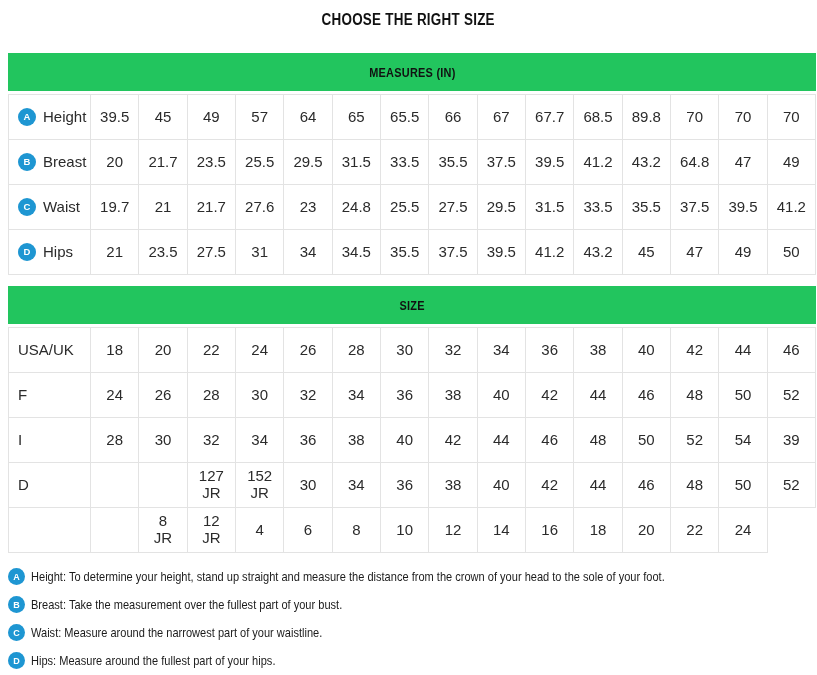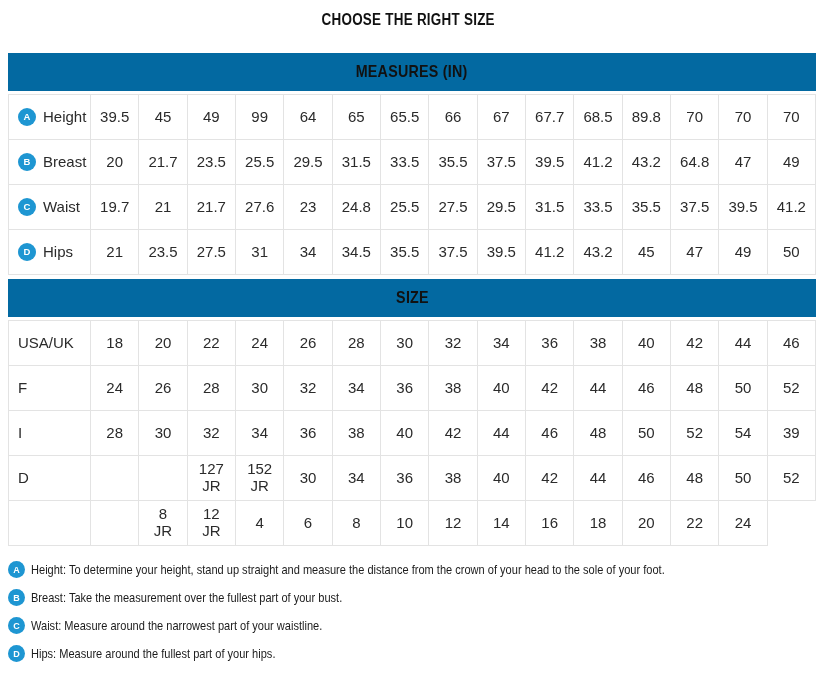--- a/index.html
+++ b/index.html
@@ -12,26 +12,26 @@
 
   .title{
     margin:0;padding-top:11px;text-align:center;
     font-size:16px;font-weight:bold;color:#111;
   }
   .cond{display:inline-block;transform:scaleX(0.84);transform-origin:50% 50%;letter-spacing:.3px;}
 
   .size-table{margin:24px 0 0 8px;width:808px;}
 
   .bar{
-    height:38px;background:#0369a1;
+    height:38px;background:#22c55e;
     display:flex;align-items:center;justify-content:center;
-    font-weight:bold;font-size:17px;color:#111;
+    font-weight:bold;font-size:13px;color:#111;
     margin-bottom:3px;
   }
-  .bar-size{margin-top:4px;}
+  .bar-size{margin-top:11px;}
 
   .grid{border-top:1px solid #e3e3e3;border-left:1px solid #e3e3e3;}
   .row{display:grid;grid-template-columns:82px repeat(15,1fr);}
   .cell{
     border-right:1px solid #e3e3e3;border-bottom:1px solid #e3e3e3;
     height:44px;display:flex;align-items:center;justify-content:center;
     font-size:15px;white-space:pre-line;text-align:center;line-height:1.12;
     color:#2b2b2b;
   }
   .label-cell{justify-content:flex-start;padding-left:9px;gap:7px;text-align:left;}
@@ -64,21 +64,21 @@
     <div class="bar">
         <span class="cond">MEASURES (IN)</span>
       </div>
 
     <div class="grid" id="measures-grid">
         <div class="row">
           <div class="cell label-cell"><span class="badge">A</span><span class="row-label">Height</span></div>
           <div class="cell value-cell">39.5</div>
           <div class="cell value-cell">45</div>
           <div class="cell value-cell">49</div>
-          <div class="cell value-cell">99</div>
+          <div class="cell value-cell">57</div>
           <div class="cell value-cell">64</div>
           <div class="cell value-cell">65</div>
           <div class="cell value-cell">65.5</div>
           <div class="cell value-cell">66</div>
           <div class="cell value-cell">67</div>
           <div class="cell value-cell">67.7</div>
           <div class="cell value-cell">68.5</div>
           <div class="cell value-cell">89.8</div>
           <div class="cell value-cell">70</div>
           <div class="cell value-cell">70</div>

